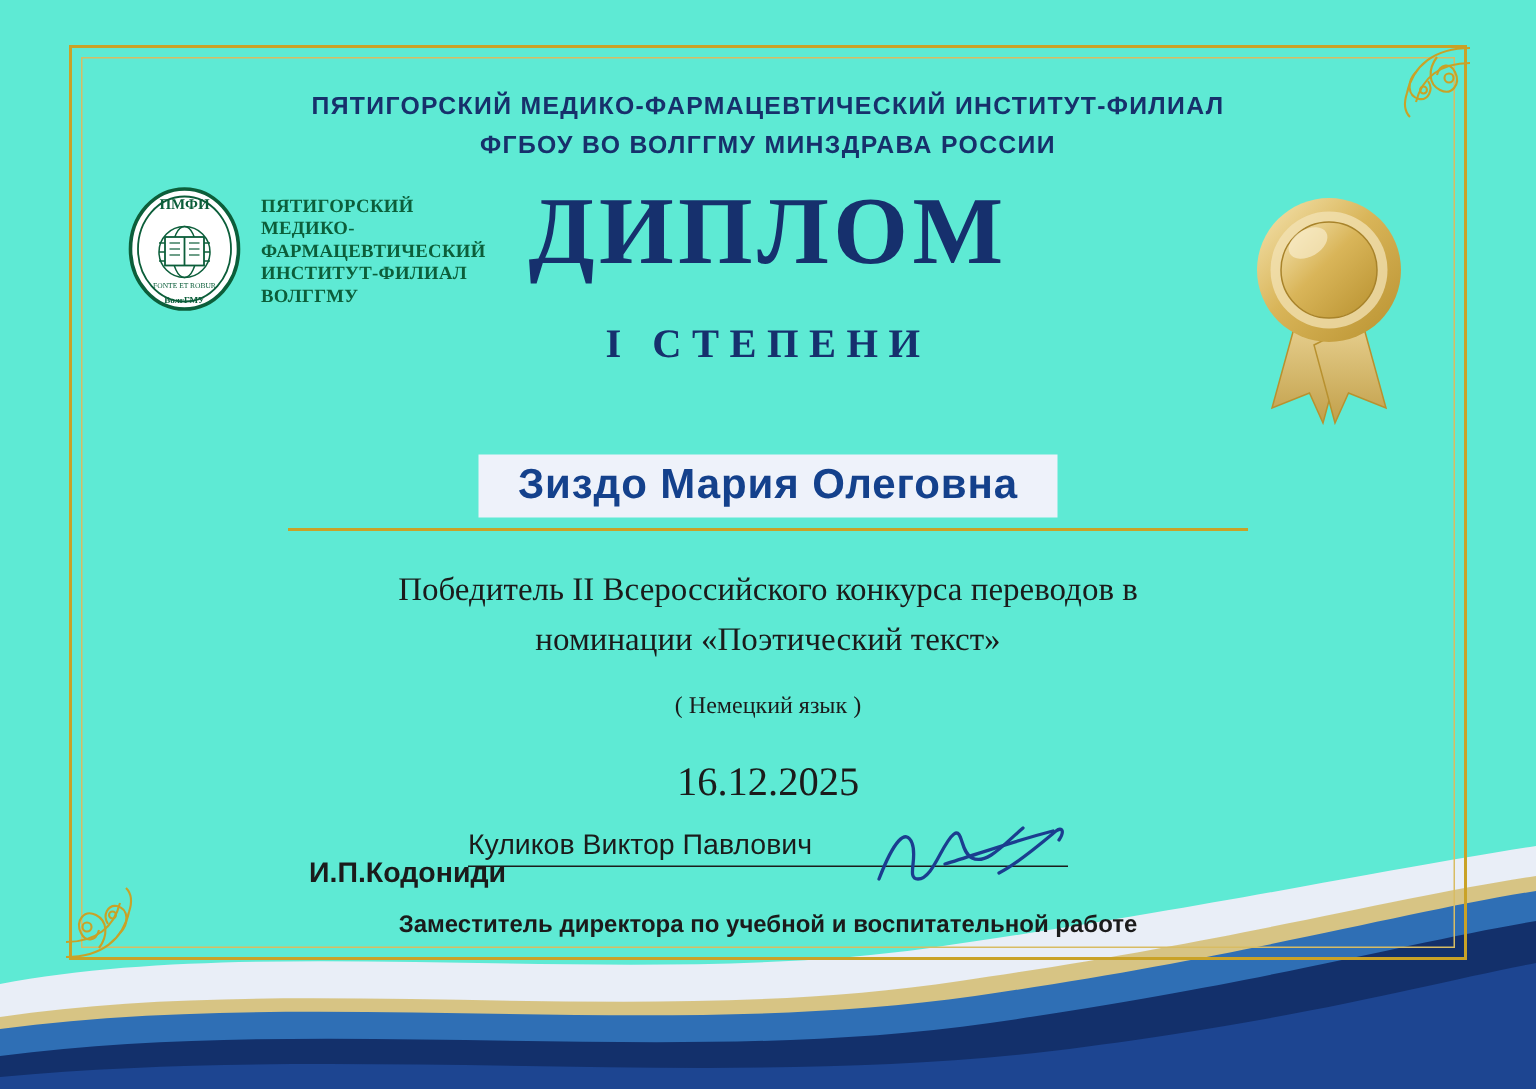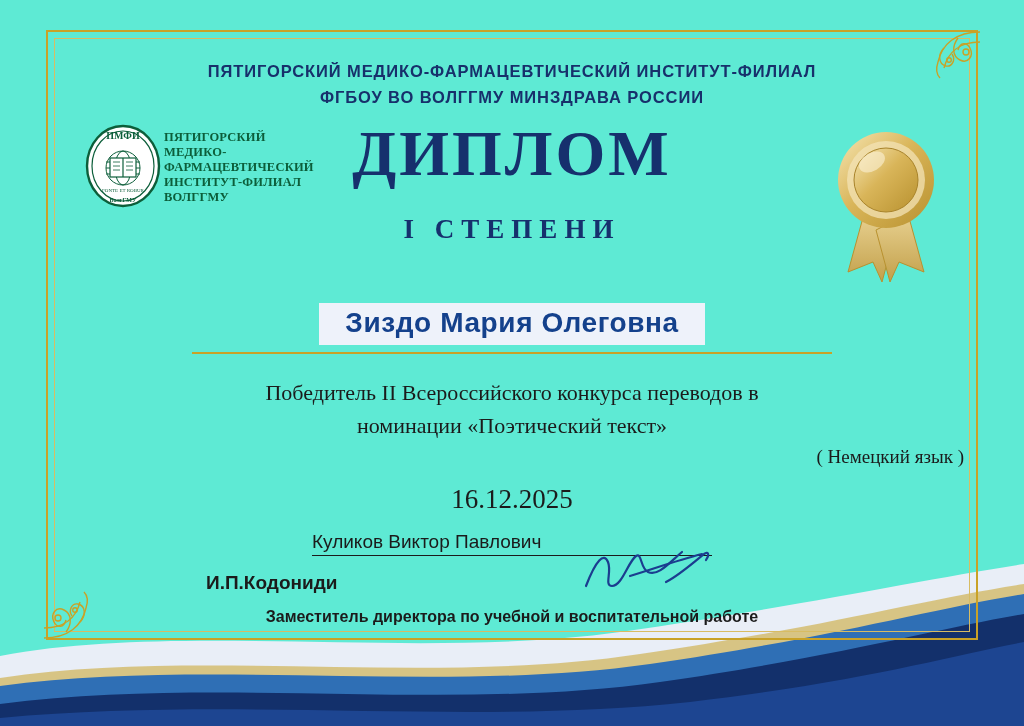--- a/index.html
+++ b/index.html
@@ -102,20 +102,21 @@
     margin-top: 24px;
   }
 
   
   .logo-block {
     position: absolute;
     left: 22px;
     top: 78px;
     display: flex;
     align-items: center;
+    gap: 10px;
     text-align: left;
   }
   .logo-emblem {
     width: 82px;
     height: 90px;
   }
   .logo-text {
     font-family: "Liberation Serif", serif;
     font-weight: bold;
     font-size: 12.5px;
@@ -158,30 +159,29 @@
 
   .award-text {
     font-family: "Liberation Serif", serif;
     font-size: 22px;
     color: #1b1b1b;
     line-height: 33px;
     margin-top: 22px;
   }
   .award-lang {
     font-family: "Liberation Serif", serif;
-    font-size: 19px;
-    color: #1b1b1b;
-    margin-top: 4px;
-    text-align: right;
+    font-size: 16px;
+    color: #1b1b1b;
+    margin-top: 20px;
   }
   .award-date {
     font-family: "Liberation Serif", serif;
     font-size: 27px;
     color: #1b1b1b;
-    margin-top: 16px;
+    margin-top: 26px;
   }
 
   
   .supervisor-row {
     margin-top: 16px;
     display: flex;
     align-items: flex-end;
     justify-content: center;
     gap: 12px;
   }

